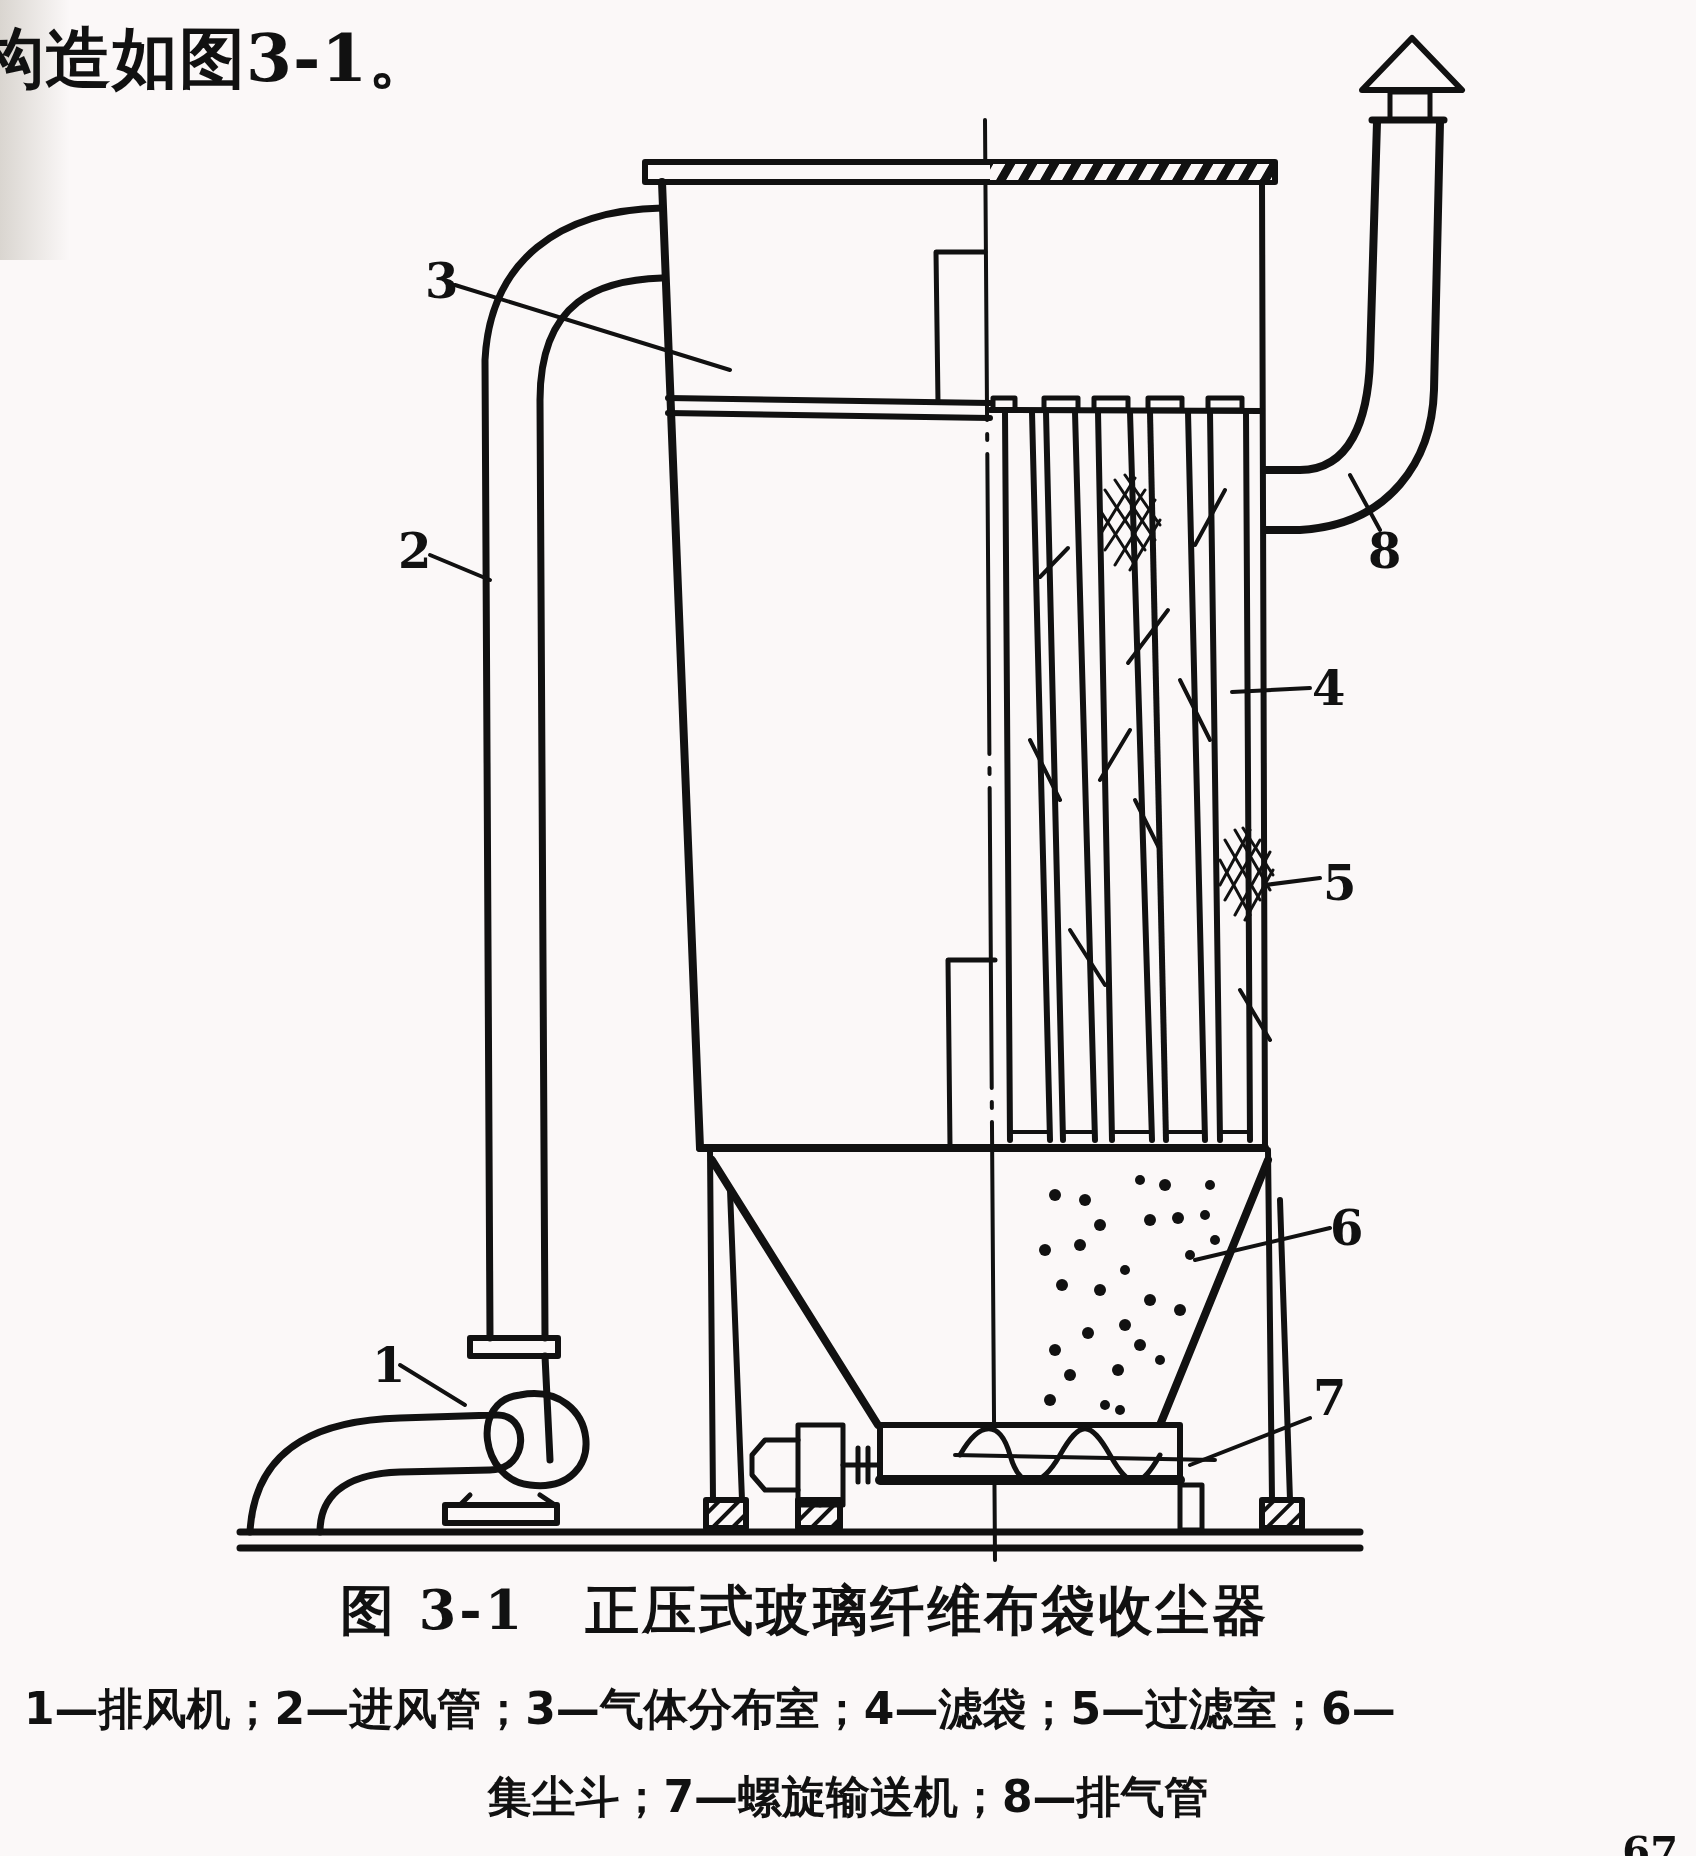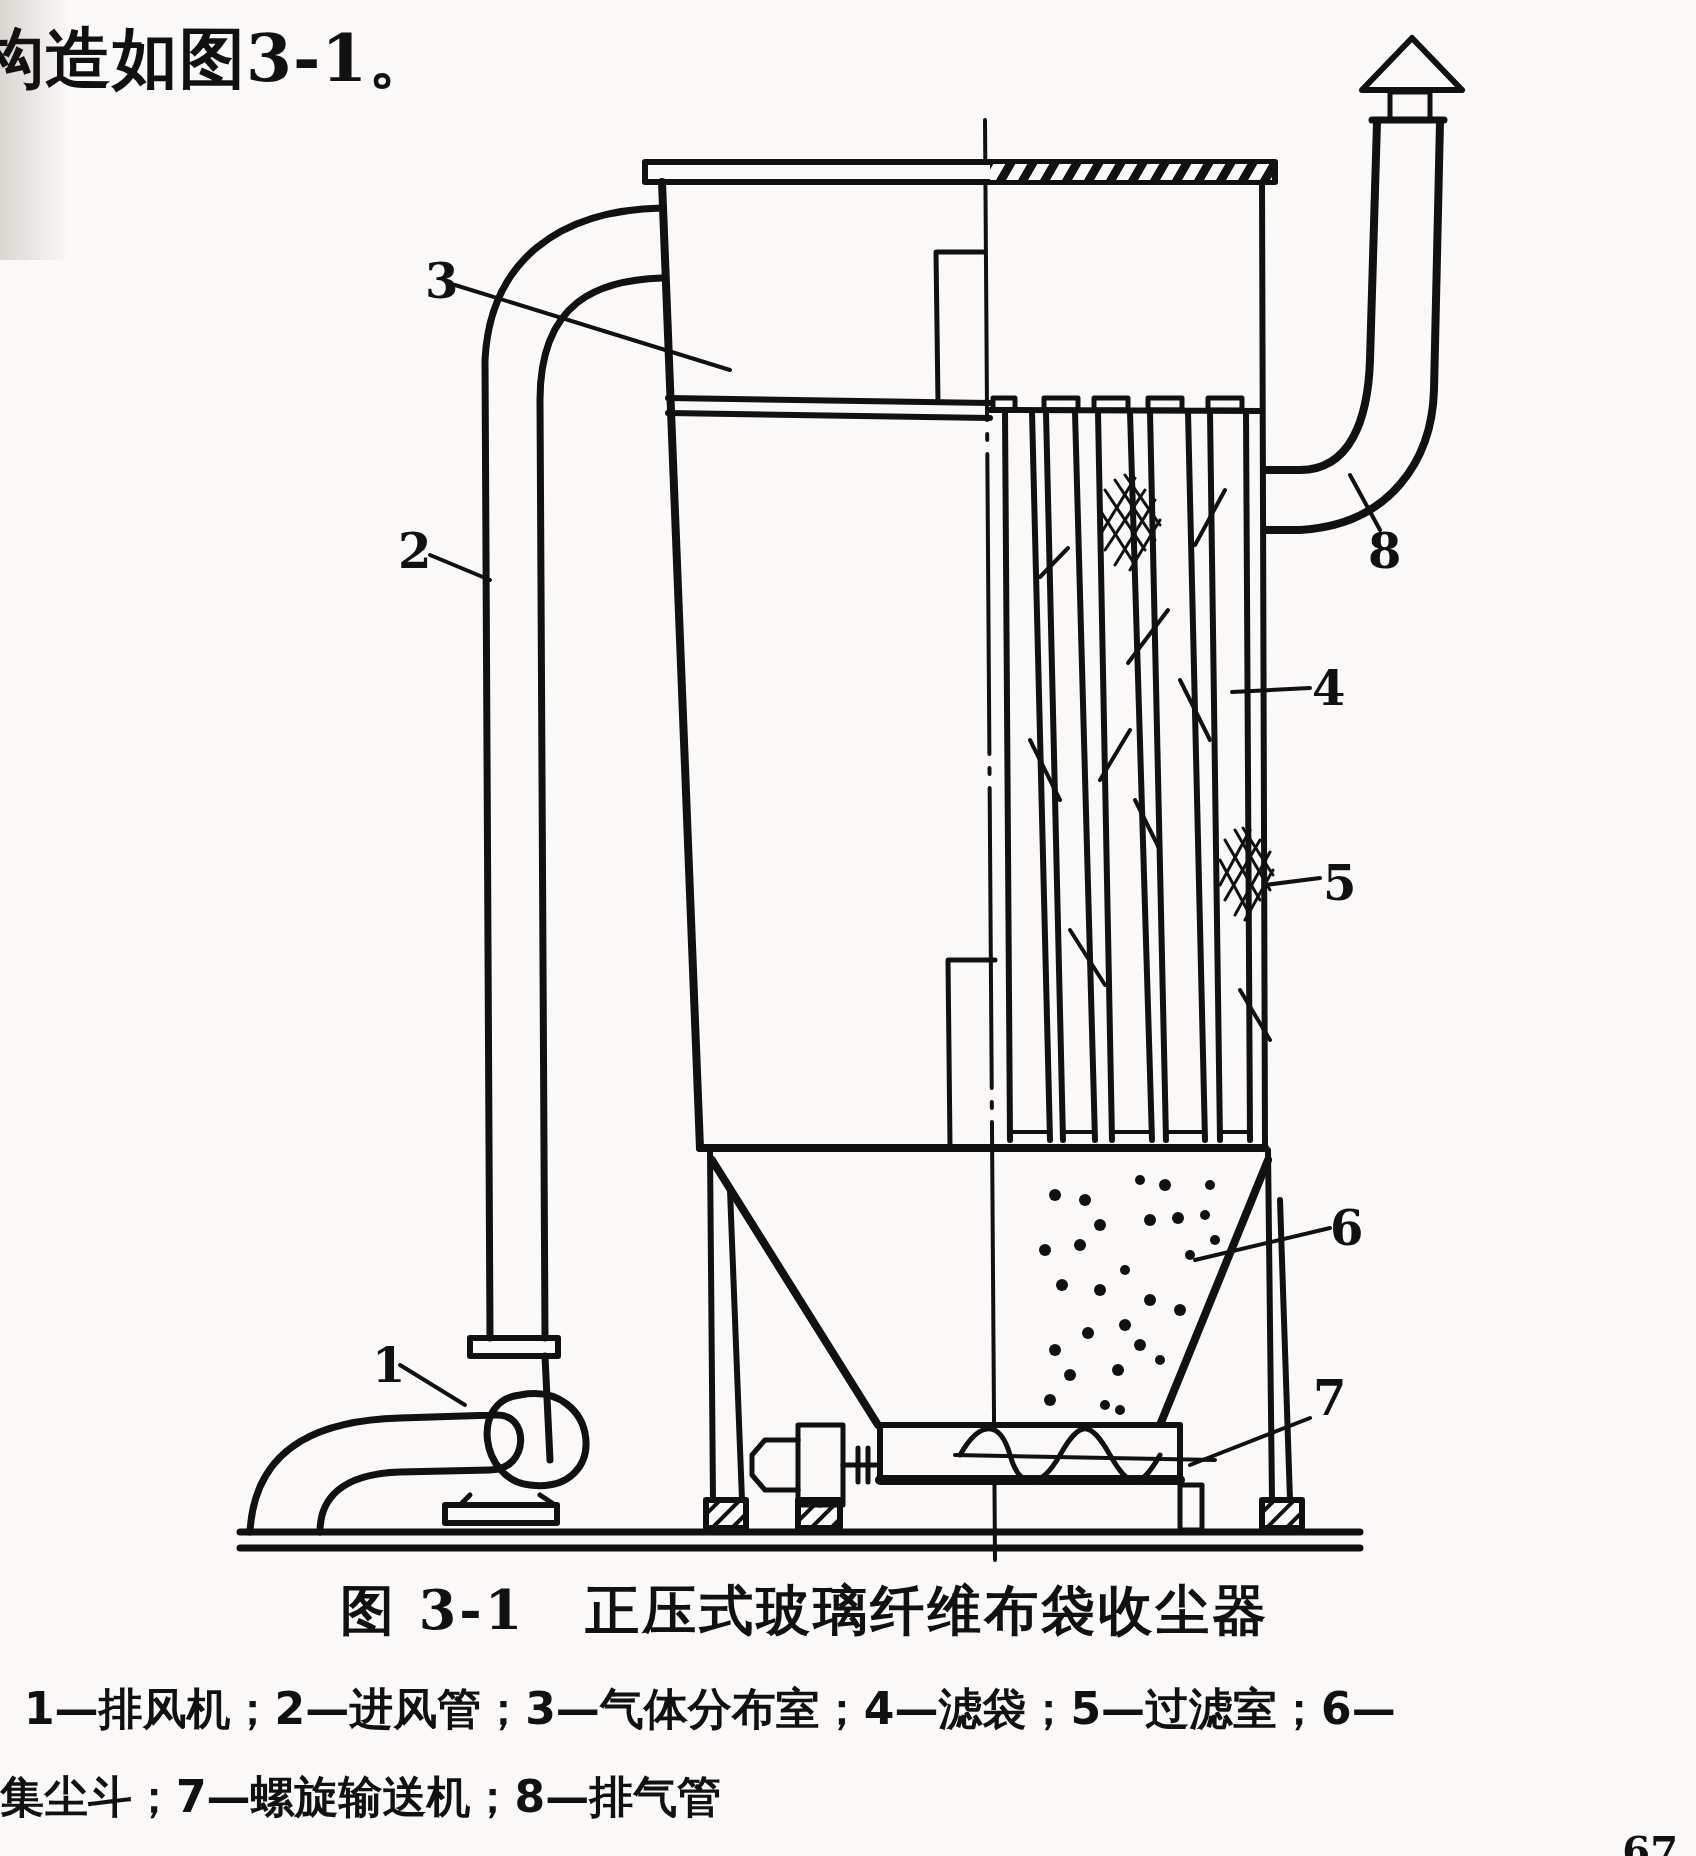--- a/index.html
+++ b/index.html
@@ -24,21 +24,21 @@
   }
   .label {
     font-family: "DejaVu Serif", serif; font-weight: bold; font-size: 48px; fill: #111;
   }
   .caption-title {
     position: absolute; left: 340px; top: 1575px; width: 1100px;
     font-size: 54px; font-weight: bold; letter-spacing: 3px; white-space: nowrap;
   }
   .caption-title .fig-no { margin-right: 60px; text-align: right; }
   .legend-line {
-    position: absolute; left: 0; width: 1696px; 
+    position: absolute; left: 0; width: 1696px; text-align: center;
     font-size: 44px; font-weight: bold; white-space: nowrap;
     font-family: "DejaVu Sans", sans-serif;
   }
   .legend-line.l1 { top: 1680px; left: 24px; text-align: left; }
   .legend-line.l2 { top: 1768px; }
   .page-num {
     position: absolute; right: 18px; bottom: -18px; font-size: 40px; font-weight: bold;
   }
 </style>
 </head>

